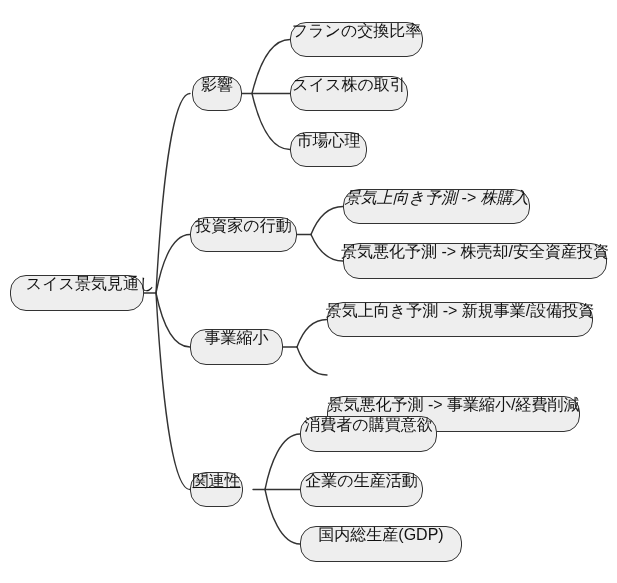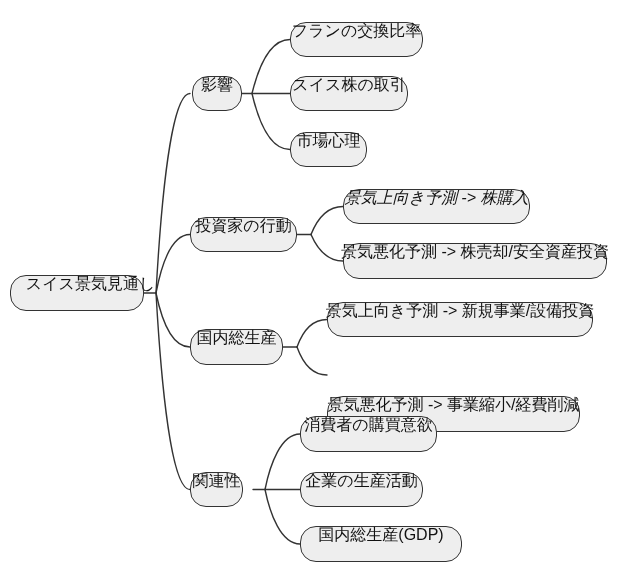--- a/index.html
+++ b/index.html
@@ -88,30 +88,30 @@
     <span>投資家の行動</span>
   </div>
   <div class="node" style="left:343px; top:189px; width:187px; height:35px;font-style:italic;">
     <span>景気上向き予測 -&gt; 株購入</span>
   </div>
   <div class="node" style="left:343px; top:243px; width:264px; height:36px;">
     <span>景気悪化予測 -&gt; 株売却/安全資産投資</span>
   </div>
 
   <div class="node" style="left:190px; top:329px; width:93px; height:36px;">
-    <span>国内総生産</span>
+    <span>事業縮小</span>
   </div>
   <div class="node" style="left:327px; top:302px; width:266px; height:35px;">
     <span>景気上向き予測 -&gt; 新規事業/設備投資</span>
   </div>
   <div class="node" style="left:327px; top:357px; width:253px; height:36px;margin-top:39px;">
     <span>景気悪化予測 -&gt; 事業縮小/経費削減</span>
   </div>
 
-  <div class="node" style="left:190px; top:472px; width:53px; height:35px;">
+  <div class="node" style="left:190px; top:472px; width:53px; height:35px;text-decoration:underline;">
     <span>関連性</span>
   </div>
   <div class="node" style="left:300px; top:416px; width:137px; height:36px;">
     <span>消費者の購買意欲</span>
   </div>
   <div class="node" style="left:300px; top:472px; width:123px; height:35px;">
     <span>企業の生産活動</span>
   </div>
   <div class="node" style="left:300px; top:526px; width:162px; height:36px;">
     <span>国内総生産(GDP)</span>

